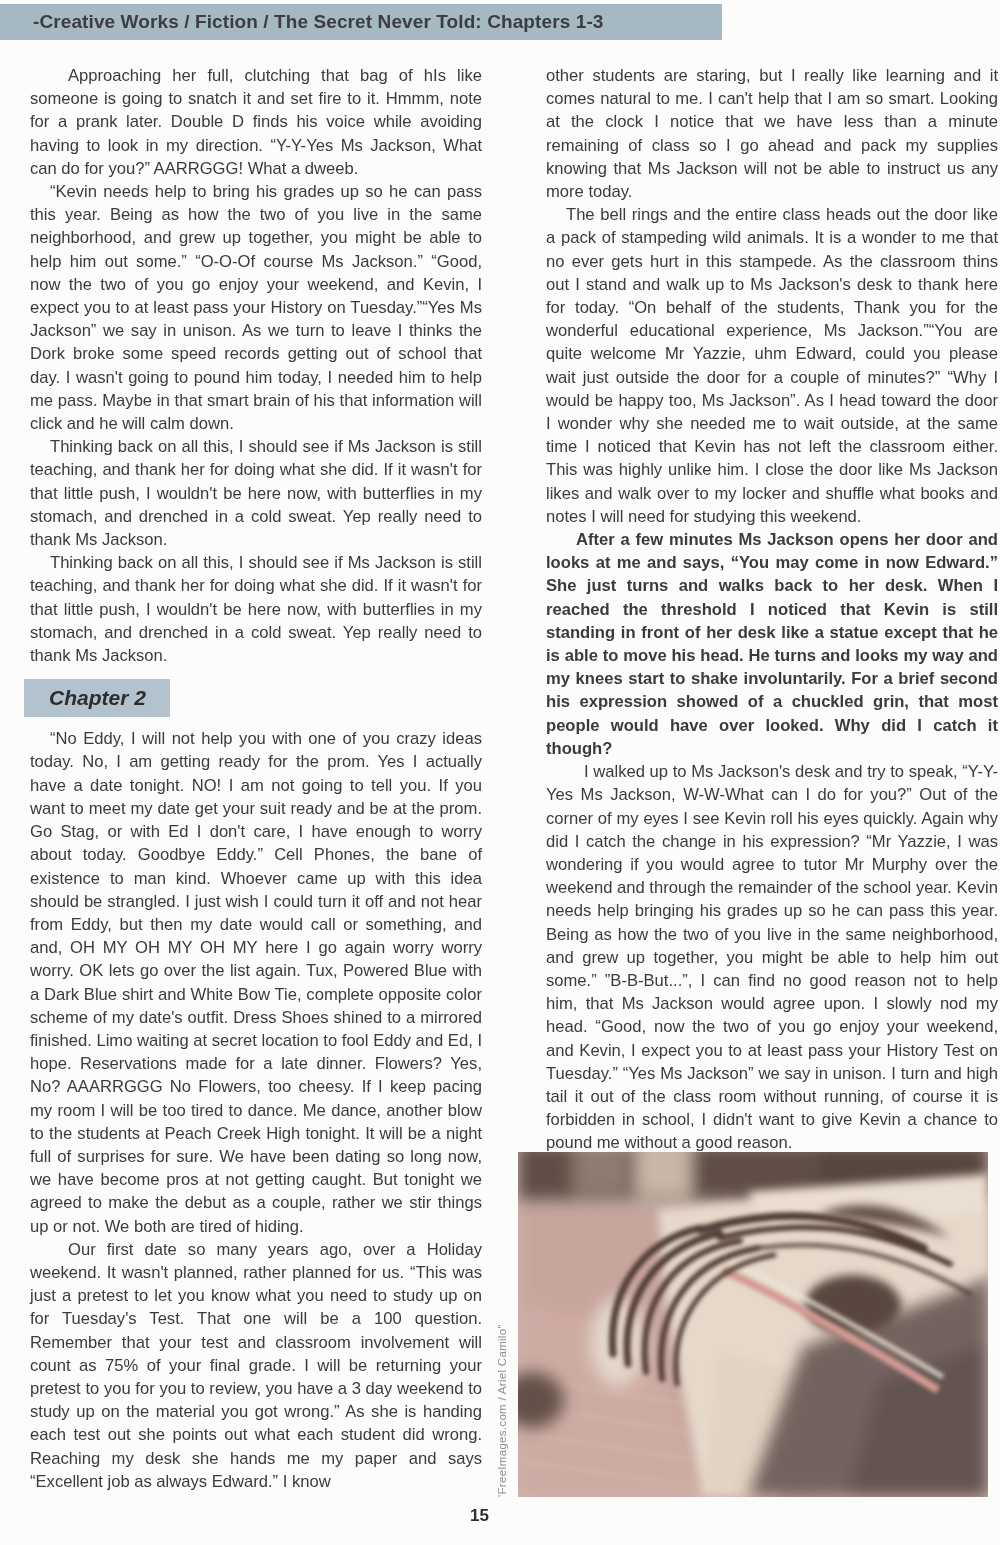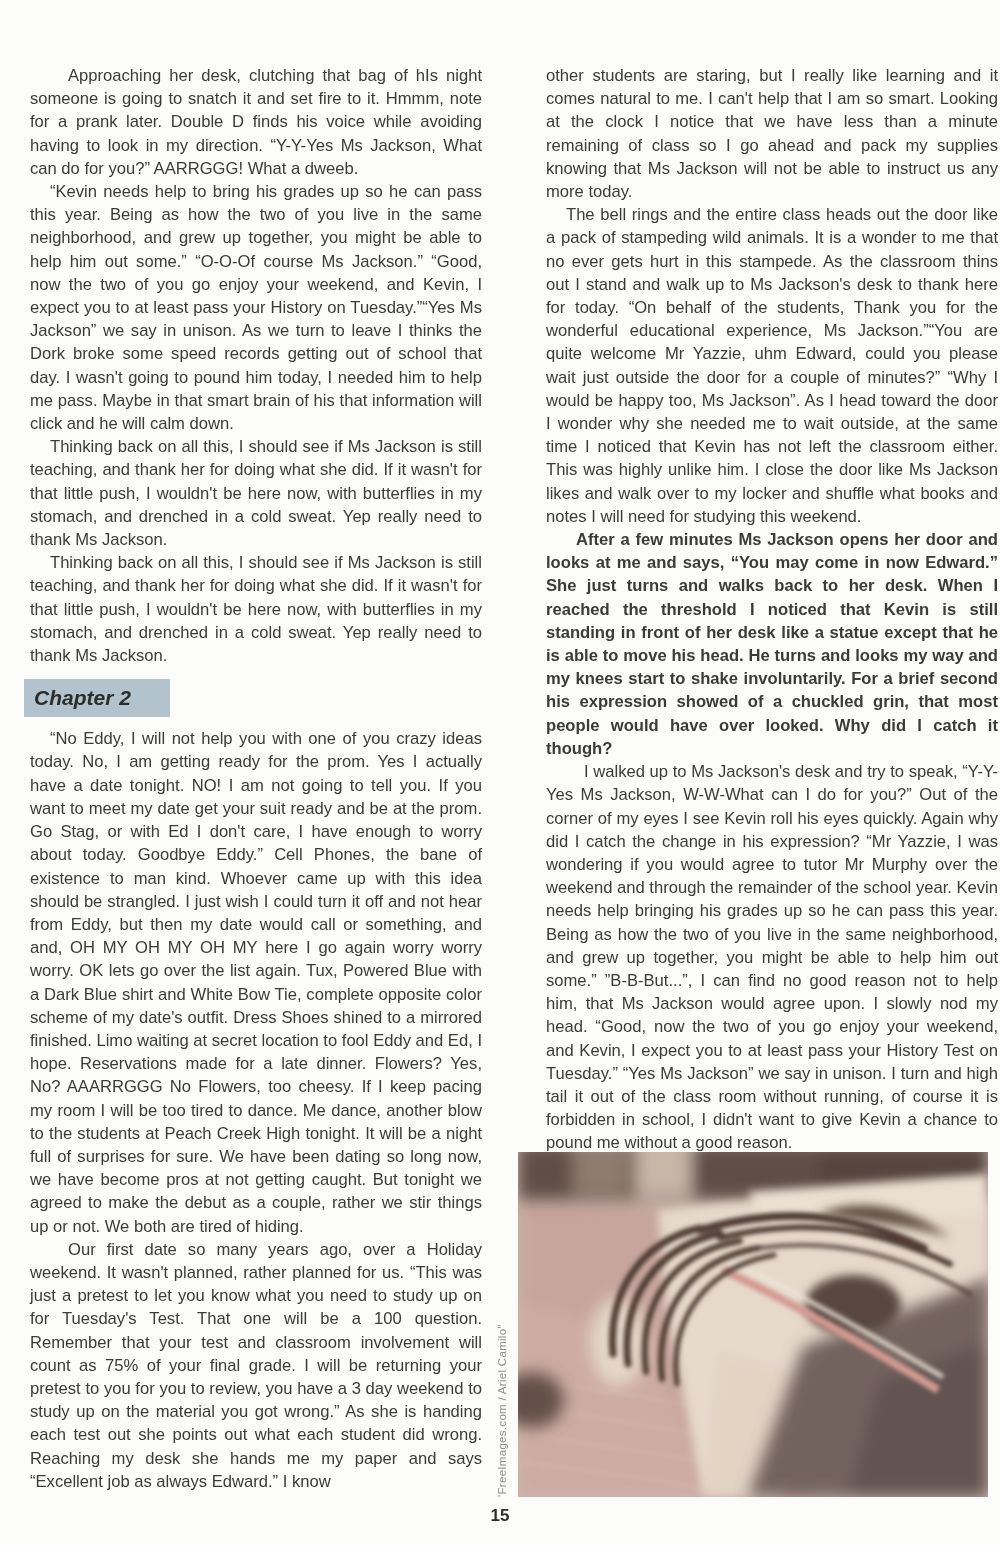--- a/index.html
+++ b/index.html
@@ -34,21 +34,21 @@
     color:#3b3b3b;
   }
   .ind-sm{text-indent:20px;}
   .ind-md{text-indent:30px;font-weight:bold;}
   .ind-lg{text-indent:38px;}
   .chapter-box{
     width:146px;height:38px;
     background:#b3c3cd;
     margin:12px 0 10px -6px;
     display:flex;align-items:center;
-    box-sizing:border-box;padding-left:10px;
+    box-sizing:border-box;padding-left:25px;
   }
   .chapter-box span{
     font-size:21px;font-weight:bold;font-style:italic;color:#2d2d2d;
   }
   .photo-frame{
     position:absolute;left:518px;top:1152px;
     width:470px;height:345px;
     overflow:hidden;
   }
   .photo-frame svg{display:block;width:100%;height:100%;}
@@ -59,32 +59,35 @@
     transform:rotate(-90deg);
     transform-origin:0 0;
     font-size:11.5px;
     color:#8f8f8f;
     letter-spacing:0.3px;
     text-align:left;
     white-space:nowrap;
   }
   .page-number{
     position:absolute;left:470px;top:1506px;width:60px;
-    text-align:center;
+    text-align:left;
     font-size:17px;font-weight:bold;color:#2e2e2e;
   }
 </style>
 </head>
 <body>
 
 <div class="page">
 
+  <div class="header-bar">
+    <span class="crumb">-Creative Works / Fiction / The Secret Never Told: Chapters 1-3</span>
+  </div>
 
   <div class="col col-left">
-    <p class="ind-lg">Approaching her desk, clutching that bag of hIs night someone is going to snatch it and set fire to it. Hmmm, note for a prank later. Double D finds his voice while avoiding having to look in my direction. “Y-Y-Yes Ms Jackson, What can do for you?” AARRGGG! What a dweeb.</p>
+    <p class="ind-lg">Approaching her full, clutching that bag of hIs like someone is going to snatch it and set fire to it. Hmmm, note for a prank later. Double D finds his voice while avoiding having to look in my direction. “Y-Y-Yes Ms Jackson, What can do for you?” AARRGGG! What a dweeb.</p>
     <p class="ind-sm">“Kevin needs help to bring his grades up so he can pass this year. Being as how the two of you live in the same neighborhood, and grew up together, you might be able to help him out some.” “O-O-Of course Ms Jackson.” “Good, now the two of you go enjoy your weekend, and Kevin, I expect you to at least pass your History on Tuesday.”“Yes Ms Jackson” we say in unison. As we turn to leave I thinks the Dork broke some speed records getting out of school that day. I wasn't going to pound him today, I needed him to help me pass. Maybe in that smart brain of his that information will click and he will calm down.</p>
     <p class="ind-sm">Thinking back on all this, I should see if Ms Jackson is still teaching, and thank her for doing what she did. If it wasn't for that little push, I wouldn't be here now, with butterflies in my stomach, and drenched in a cold sweat. Yep really need to thank Ms Jackson.</p>
     <p class="ind-sm">Thinking back on all this, I should see if Ms Jackson is still teaching, and thank her for doing what she did. If it wasn't for that little push, I wouldn't be here now, with butterflies in my stomach, and drenched in a cold sweat. Yep really need to thank Ms Jackson.</p>
     <div class="chapter-box">
       <span>Chapter 2</span>
     </div>
     <p class="ind-sm">“No Eddy, I will not help you with one of you crazy ideas today. No, I am getting ready for the prom. Yes I actually have a date tonight. NO! I am not going to tell you. If you want to meet my date get your suit ready and be at the prom. Go Stag, or with Ed I don't care, I have enough to worry about today. Goodbye Eddy.” Cell Phones, the bane of existence to man kind. Whoever came up with this idea should be strangled. I just wish I could turn it off and not hear from Eddy, but then my date would call or something, and and, OH MY OH MY OH MY here I go again worry worry worry. OK lets go over the list again. Tux, Powered Blue with a Dark Blue shirt and White Bow Tie, complete opposite color scheme of my date's outfit. Dress Shoes shined to a mirrored finished. Limo waiting at secret location to fool Eddy and Ed, I hope. Reservations made for a late dinner. Flowers? Yes, No? AAARRGGG No Flowers, too cheesy. If I keep pacing my room I will be too tired to dance. Me dance, another blow to the students at Peach Creek High tonight. It will be a night full of surprises for sure. We have been dating so long now, we have become pros at not getting caught. But tonight we agreed to make the debut as a couple, rather we stir things up or not. We both are tired of hiding.</p>
     <p class="ind-lg">Our first date so many years ago, over a Holiday weekend. It wasn't planned, rather planned for us. “This was just a pretest to let you know what you need to study up on for Tuesday's Test. That one will be a 100 question. Remember that your test and classroom involvement will count as 75% of your final grade. I will be returning your pretest to you for you to review, you have a 3 day weekend to study up on the material you got wrong.” As she is handing each test out she points out what each student did wrong. Reaching my desk she hands me my paper and says “Excellent job as always Edward.” I know</p>
   </div>
 

